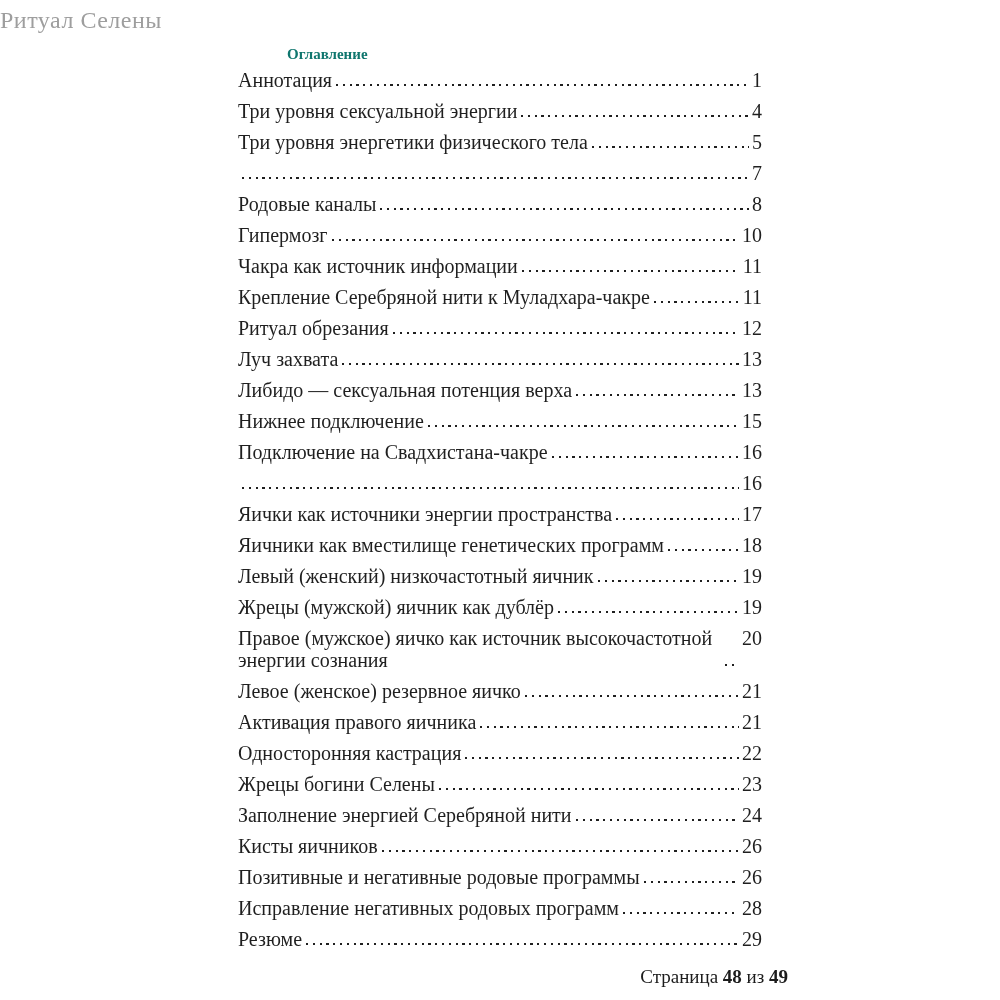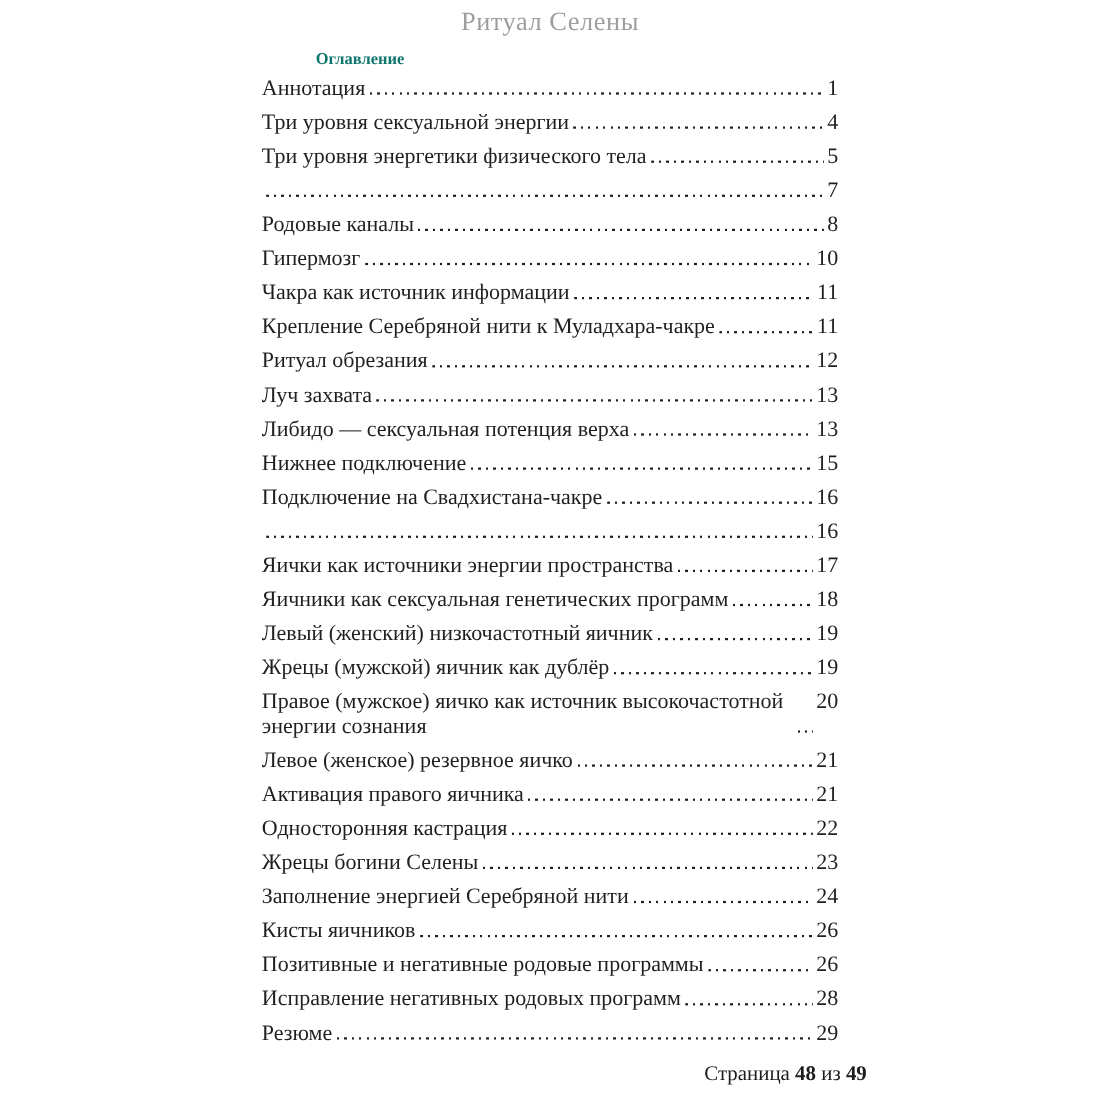--- a/index.html
+++ b/index.html
@@ -11,21 +11,20 @@
     position: relative;
     width: 1000px;
     height: 1000px;
     background: #ffffff;
     font-family: "Liberation Serif", "DejaVu Serif", serif;
     color: #1f1f1f;
     overflow: hidden;
   }
   .doc-title {
     padding-top: 6px;
-    text-align: center;
     font-size: 24px;
     line-height: 28px;
     color: #9e9e9e;
     letter-spacing: 0.5px;
   }
   .content {
     padding: 0 238px;
   }
   .toc-heading {
     margin: 12px 0 6px 49px;
@@ -167,21 +166,21 @@
     <span class="toc-page">16</span>
   </div>
 
   <div class="toc-row">
     <span class="toc-label">Яички как источники энергии пространства</span>
     <span class="leader"></span>
     <span class="toc-page">17</span>
   </div>
 
   <div class="toc-row">
-    <span class="toc-label">Яичники как сексуальная генетических программ</span>
+    <span class="toc-label">Яичники как вместилище генетических программ</span>
     <span class="leader"></span>
     <span class="toc-page">18</span>
   </div>
 
   <div class="toc-row">
     <span class="toc-label">Левый (женский) низкочастотный яичник</span>
     <span class="leader"></span>
     <span class="toc-page">19</span>
   </div>
 

